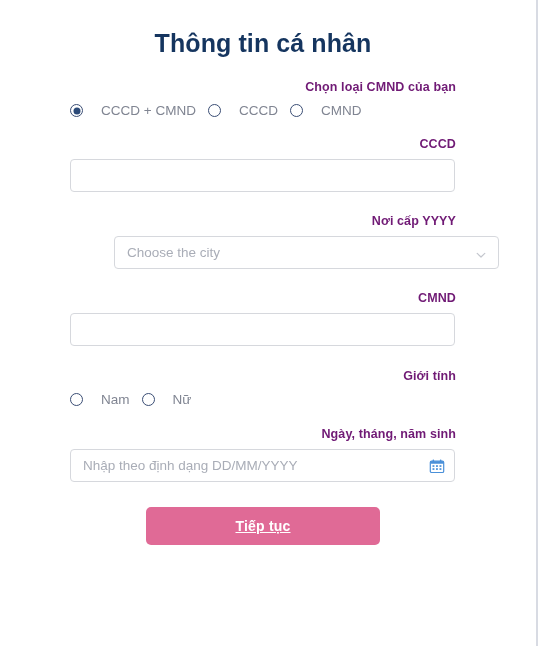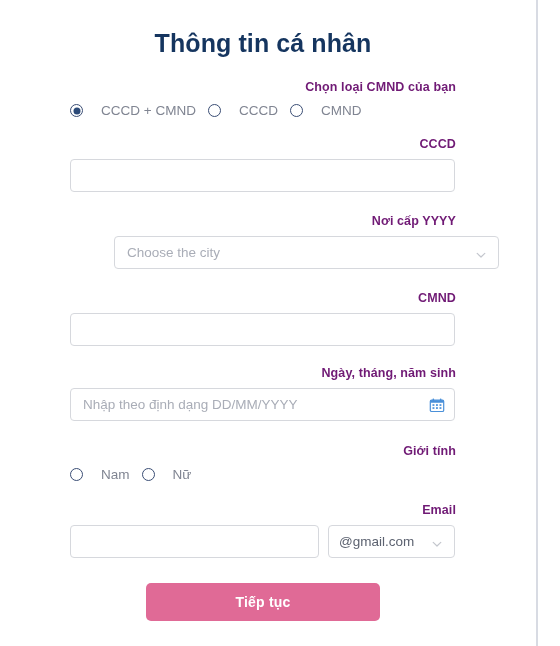--- a/index.html
+++ b/index.html
@@ -180,20 +180,21 @@
     height: 38px;
     border: none;
     border-radius: 5px;
     background: #e06a96;
     color: #ffffff;
     font-size: 14px;
     font-weight: bold;
     font-family: "Liberation Sans", sans-serif;
     cursor: pointer;
     letter-spacing: 0.2px;
+    text-decoration: underline;
   }
 </style>
 </head>
 <body>
 
 <div class="page">
 
   <div class="right-rail"></div>
 
   <div class="form-wrap">
@@ -235,20 +236,37 @@
           <svg viewBox="0 0 12 12" width="12" height="12" aria-hidden="true">
             <path d="M2.2 4.4 L6 8 L9.8 4.4" fill="none" stroke="#c3c6cd" stroke-width="1.2" stroke-linecap="round" stroke-linejoin="round"></path>
           </svg>
         </span>
       </div>
     </div>
 
     <div class="group" style="margin-top:22px;">
       <span class="field-label">CMND</span>
       <input class="text-input" type="text" style="margin-top: 8px;" placeholder="">
+    </div>
+
+    <div class="group" style="margin-top:23px;">
+      <span class="field-label">Giới tính</span>
+      <div class="radio-row" style="margin-top:9px;">
+
+        <label class="radio-opt">
+          <span class="radio-circle"></span>
+          <span class="radio-label">Nam</span>
+        </label>
+
+        <label class="radio-opt">
+          <span class="radio-circle"></span>
+          <span class="radio-label">Nữ</span>
+        </label>
+
+      </div>
     </div>
 
     <div class="group" style="margin-top:20px;">
       <span class="field-label">Ngày, tháng, năm sinh</span>
       <div class="input-with-icon" style="margin-top:8px;">
         <input class="text-input" type="text" placeholder="Nhập theo định dạng DD/MM/YYYY" style="">
         <span class="cal-icon">
           <svg viewBox="0 0 16 16" width="16" height="16" aria-hidden="true">
             <rect x="1.3" y="3.2" width="13.4" height="11.3" rx="1.3" fill="#ffffff" stroke="#4a90d9" stroke-width="1.2"></rect>
             <rect x="1.3" y="3.2" width="13.4" height="2.6" rx="1.1" fill="#4a90d9"></rect>
@@ -258,50 +276,19 @@
             <rect x="7.0" y="7.2" width="1.9" height="1.7" fill="#4a90d9"></rect>
             <rect x="10.5" y="7.2" width="1.9" height="1.7" fill="#4a90d9"></rect>
             <rect x="3.5" y="10.2" width="1.9" height="1.7" fill="#4a90d9"></rect>
             <rect x="7.0" y="10.2" width="1.9" height="1.7" fill="#4a90d9"></rect>
             <rect x="10.5" y="10.2" width="1.9" height="1.7" fill="#4a90d9"></rect>
           </svg>
         </span>
       </div>
     </div>
 
-    <div class="group" style="margin-top:23px;">
-      <span class="field-label">Giới tính</span>
-      <div class="radio-row" style="margin-top:9px;">
-
-        <label class="radio-opt">
-          <span class="radio-circle"></span>
-          <span class="radio-label">Nam</span>
-        </label>
-
-        <label class="radio-opt">
-          <span class="radio-circle"></span>
-          <span class="radio-label">Nữ</span>
-        </label>
-
-      </div>
-    </div>
-
-    <div class="group" style="margin-top:21px;">
-      <span class="field-label">Email</span>
-      <div class="email-row" style="margin-top:8px;">
-        <input class="text-input email-input" type="text" placeholder="" style="">
-        <div class="select-box email-domain">
-          <span class="select-value">@gmail.com</span>
-          <span class="chev">
-            <svg viewBox="0 0 12 12" width="12" height="12" aria-hidden="true">
-              <path d="M2.2 4.4 L6 8 L9.8 4.4" fill="none" stroke="#c3c6cd" stroke-width="1.2" stroke-linecap="round" stroke-linejoin="round"></path>
-            </svg>
-          </span>
-        </div>
-      </div>
-    </div>
 
     <div class="submit-wrap" style="margin-top:25px;">
       <button class="submit-btn">Tiếp tục</button>
     </div>
 
   </div>
 </div>
 
 </body></html>

